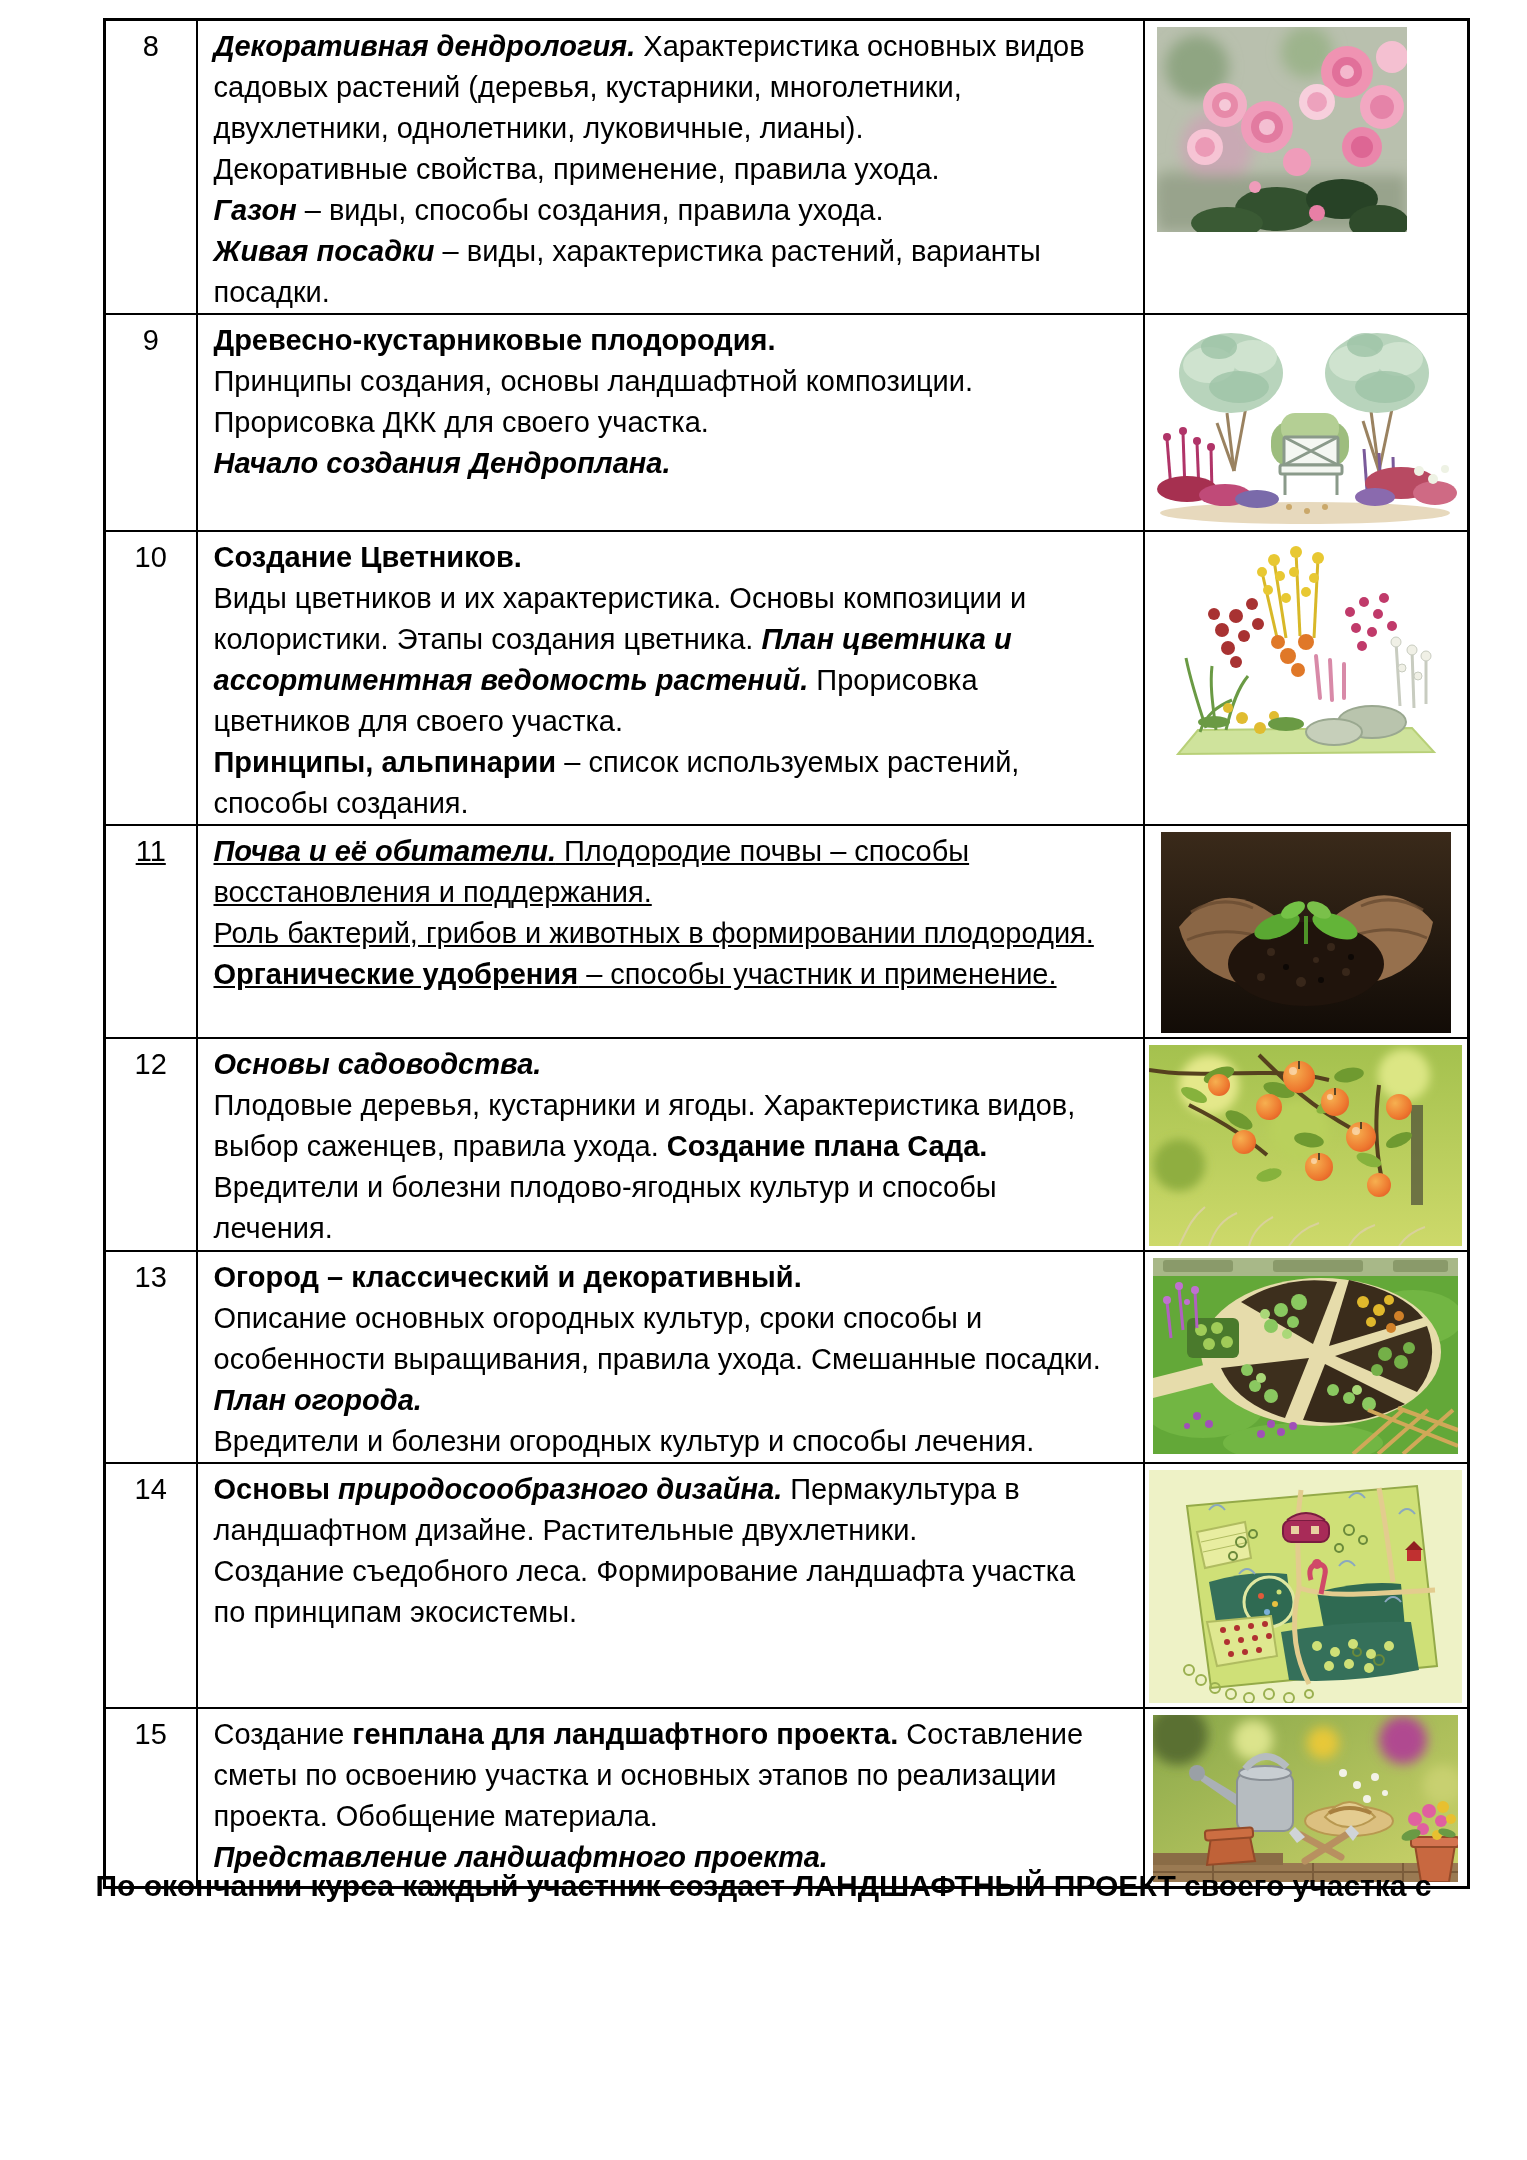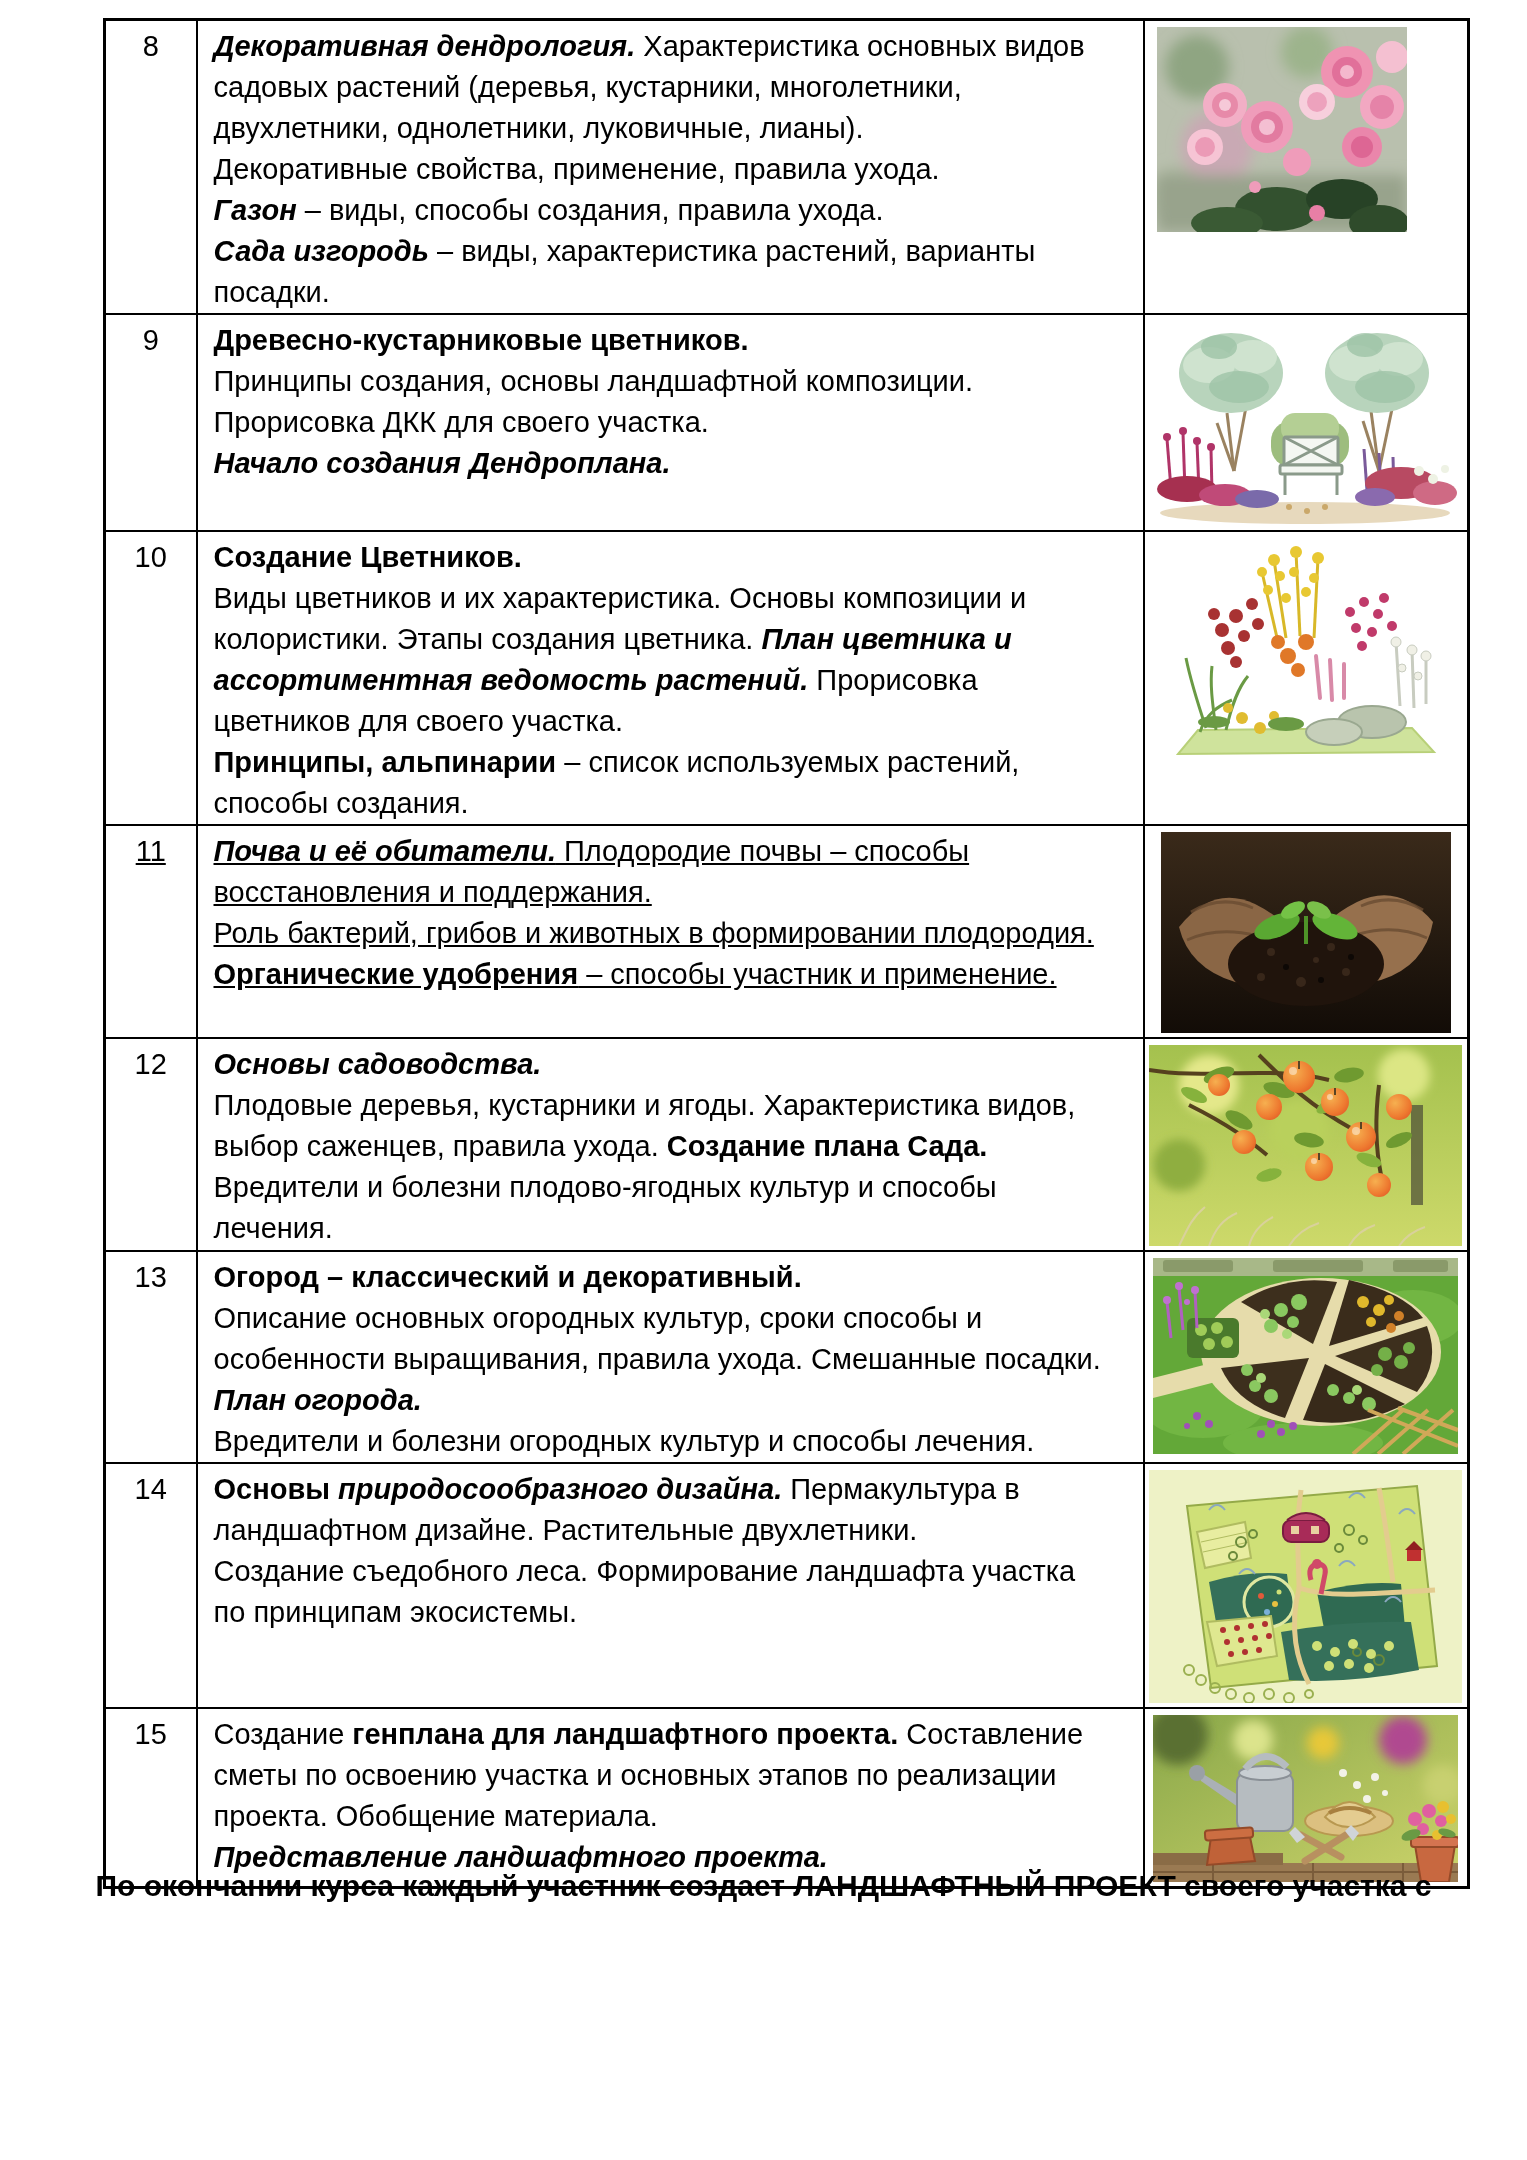--- a/index.html
+++ b/index.html
@@ -52,21 +52,21 @@
         <col class="col-text">
         <col class="col-img">
     </colgroup>
     <tbody>
         <tr>
           <td class="num-cell">8</td>
           <td class="text-cell">
             <p class="para"><span class="seg-bi">Декоративная дендрология.</span><span class="seg-n"> Характеристика основных видов садовых растений (деревья, кустарники, многолетники, двухлетники, однолетники, луковичные, лианы).</span></p>
             <p class="para"><span class="seg-n">Декоративные свойства, применение, правила ухода.</span></p>
             <p class="para"><span class="seg-bi">Газон</span><span class="seg-n"> – виды, способы создания, правила ухода.</span></p>
-            <p class="para"><span class="seg-bi">Сада изгородь</span><span class="seg-n"> – виды, характеристика растений, варианты посадки.</span></p>
+            <p class="para"><span class="seg-bi">Живая посадки</span><span class="seg-n"> – виды, характеристика растений, варианты посадки.</span></p>
           </td>
           <td class="img-cell">
 <svg class="align-left" viewBox="0 0 250 205" width="250" height="205">
   <defs>
                 <filter id="f8b">
                   <feGaussianBlur stdDeviation="7"></feGaussianBlur>
                 </filter>
               </defs>
   <rect width="250" height="205" fill="#b9c0ae"></rect>
   <g filter="url(#f8b)">
@@ -102,21 +102,21 @@
   <ellipse cx="222" cy="196" rx="30" ry="18" fill="#2f4b2b"></ellipse>
   <ellipse cx="70" cy="196" rx="36" ry="16" fill="#3a5a34"></ellipse>
   <circle cx="160" cy="186" r="8" fill="#e87fa6"></circle>
   <circle cx="98" cy="160" r="6" fill="#ef9cba"></circle>
 </svg>
 </td>
         </tr>
         <tr>
           <td class="num-cell">9</td>
           <td class="text-cell">
-            <p class="para"><span class="seg-b">Древесно-кустарниковые цветников.</span></p>
+            <p class="para"><span class="seg-b">Древесно-кустарниковые плодородия.</span></p>
             <p class="para"><span class="seg-n">Принципы создания, основы ландшафтной композиции.</span></p>
             <p class="para"><span class="seg-n">Прорисовка ДКК для своего участка.</span></p>
             <p class="para"><span class="seg-bi">Начало создания Дендроплана.</span></p>
           </td>
           <td class="img-cell">
 <svg viewBox="0 0 313 205" width="313" height="205">
   <rect width="313" height="205" fill="#ffffff"></rect>
   <ellipse cx="156" cy="192" rx="145" ry="11" fill="#e7d9bd"></ellipse>
   <g stroke="#9a8260" stroke-width="3" fill="none">
     <path d="M85 150 L78 92"></path>

